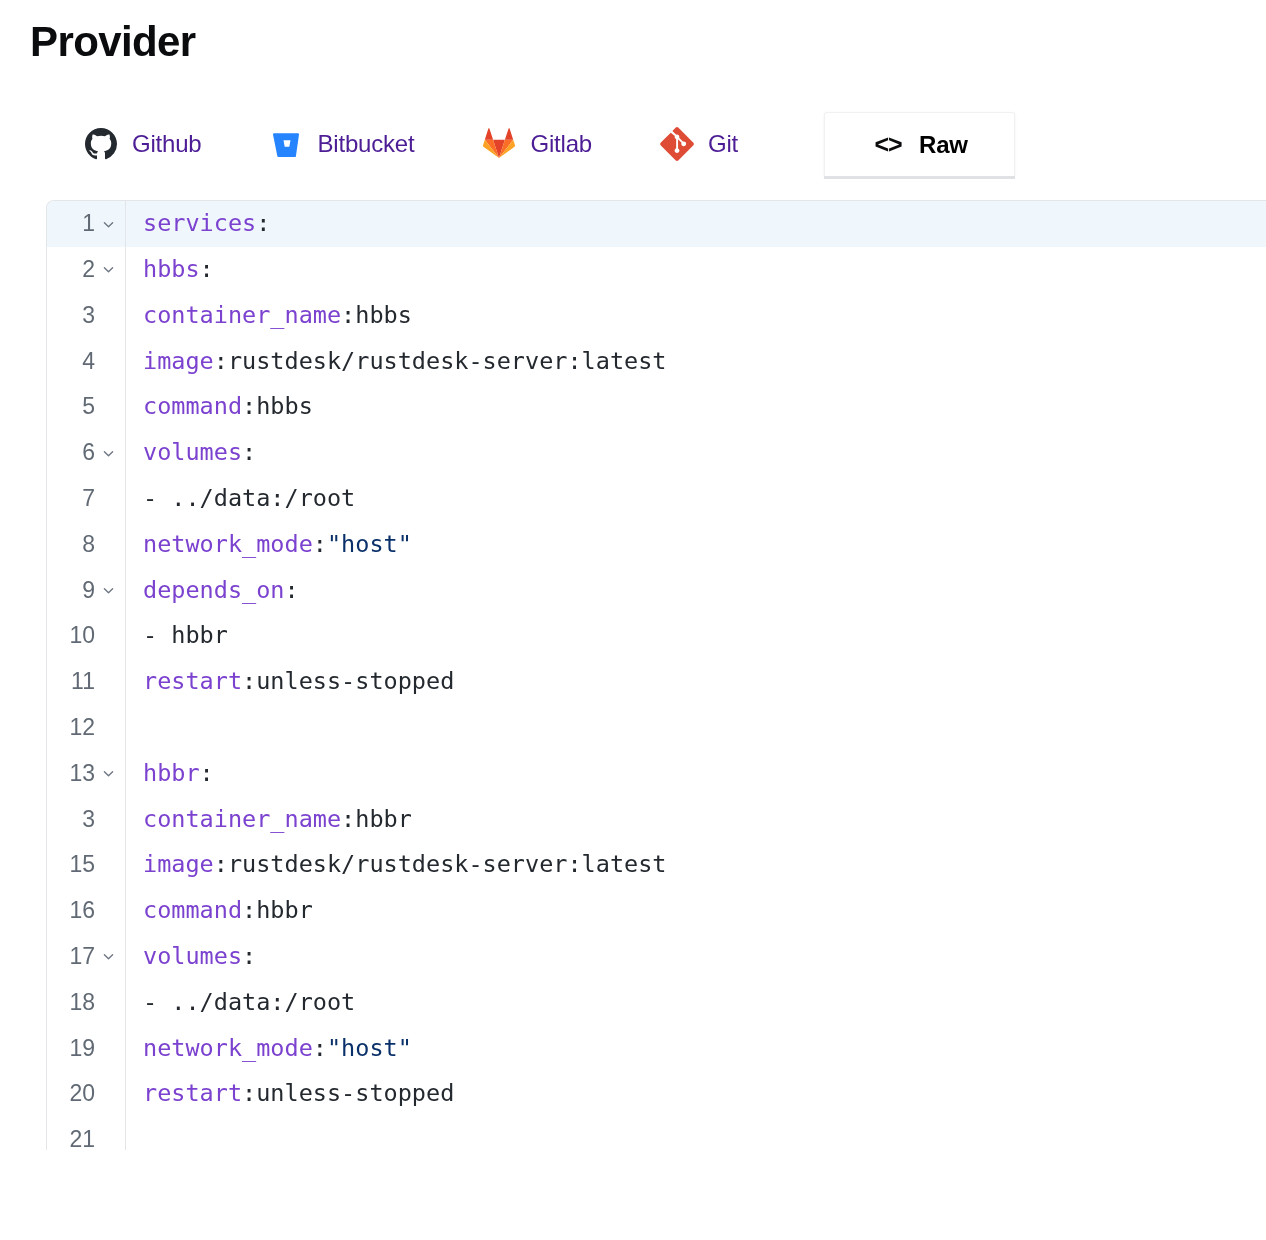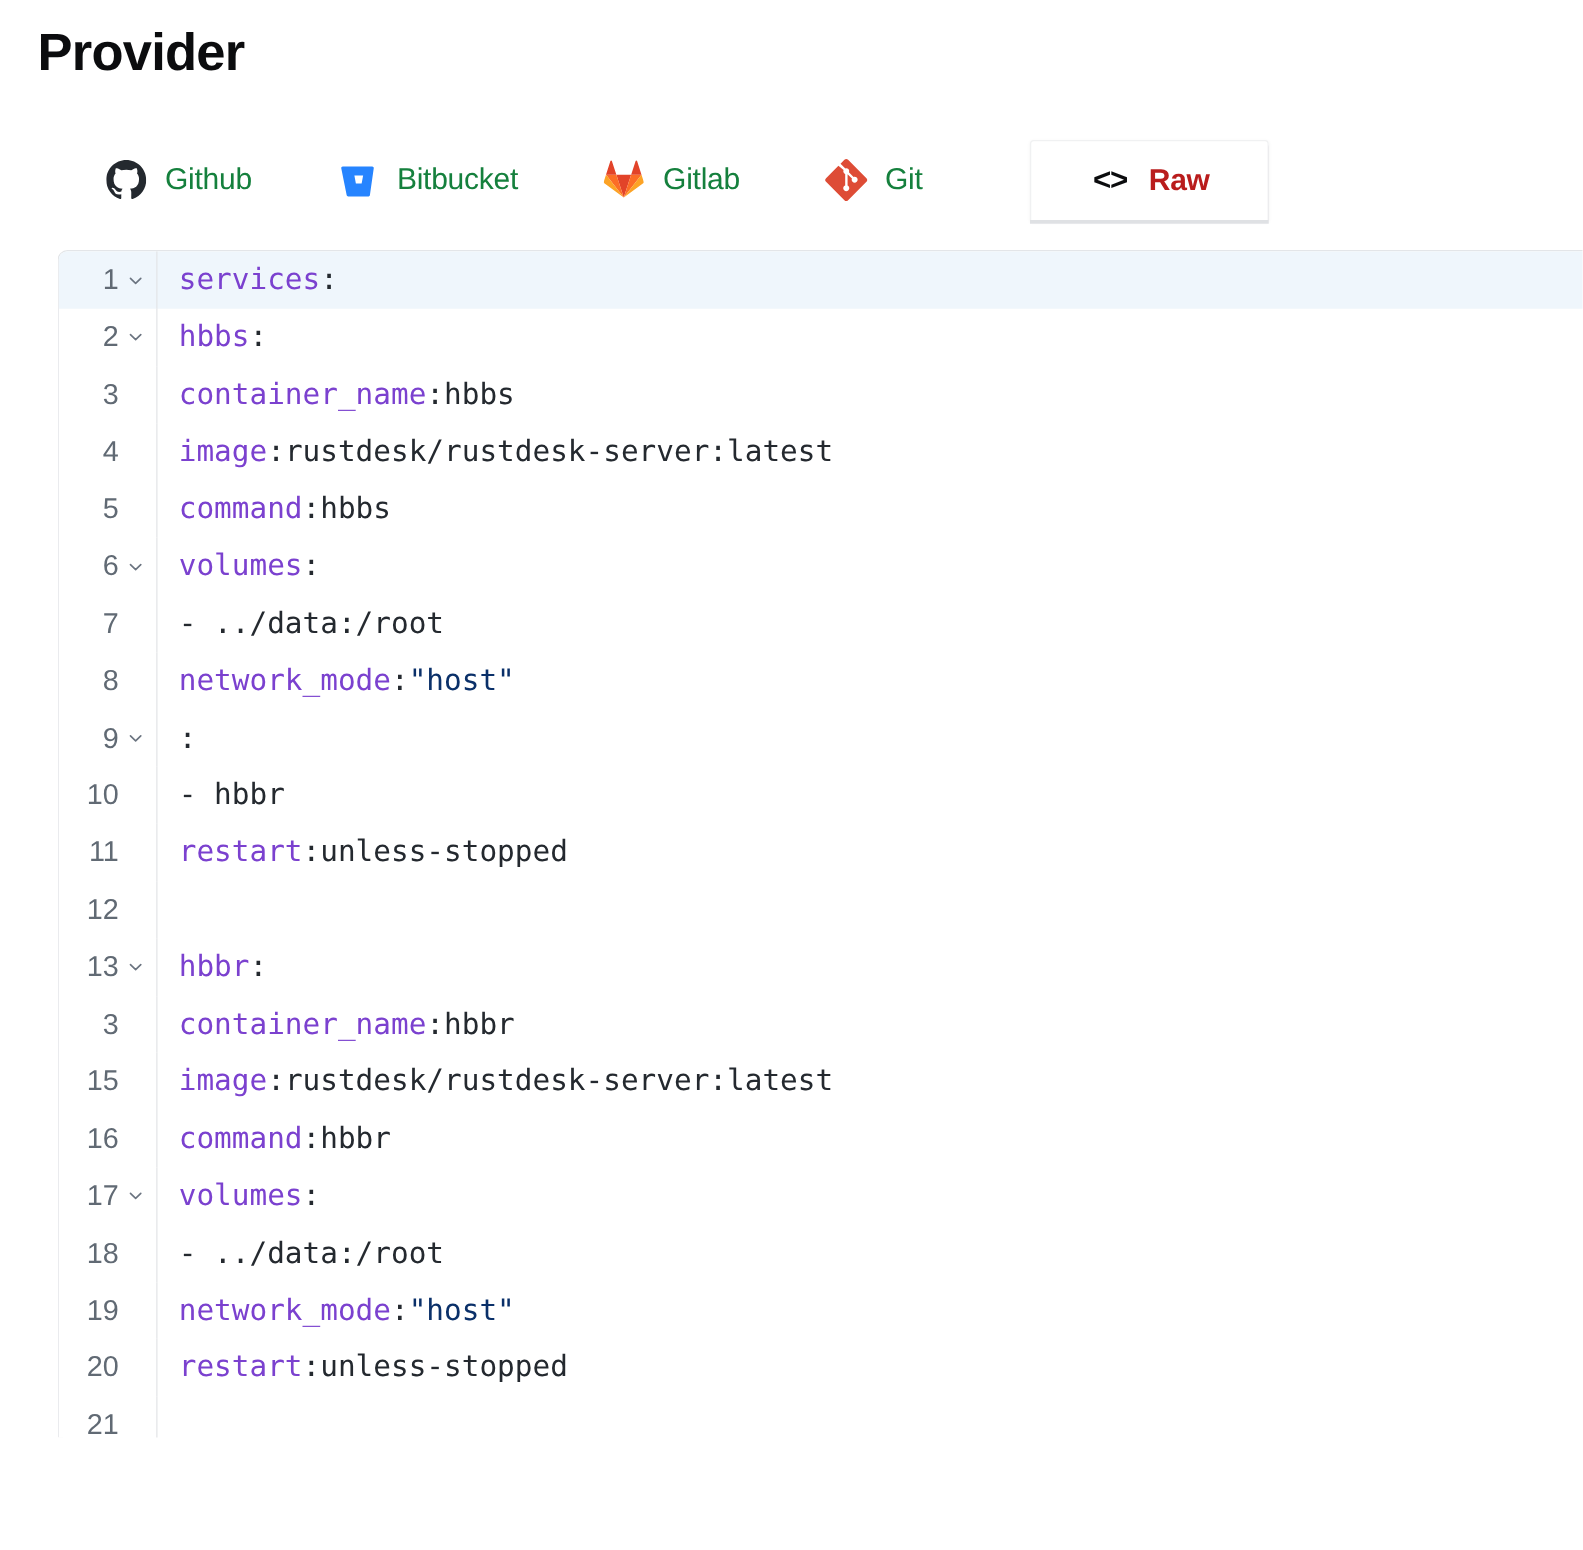--- a/index.html
+++ b/index.html
@@ -48,34 +48,34 @@
     height: 64px;
     cursor: pointer;
     background: transparent;
     border: none;
     position: relative;
   }
   .tab + .tab { margin-left: 20px; }
   .tab-label {
     font-size: 24px;
     font-weight: 500;
-    color: #15803d;
+    color: #4c1d95;
     letter-spacing: -0.2px;
     white-space: nowrap;
   }
   .tab.active {
     background: #ffffff;
     border: 1px solid #f0f1f2;
     border-bottom: none;
     box-shadow: 0 3px 0 0 #dfe1e4, 0 1px 3px rgba(27,31,36,0.06);
     border-radius: 3px 3px 0 0;
     margin-left: 62px;
     padding: 0 46px;
   }
-  .tab.active .tab-label { color: #b91c1c; font-weight: 600; }
+  .tab.active .tab-label { color: #000000; font-weight: 600; }
   .tab-icon {
     width: 34px; height: 34px;
     display: flex; align-items: center; justify-content: center;
     flex: 0 0 auto;
   }
   .tab-icon svg { display: block; }
   .code-chevrons {
     font-family: "Liberation Sans", sans-serif;
     font-size: 25px;
     font-weight: 600;
@@ -211,21 +211,21 @@
       <div class="code-line"><div class="gutter"><span class="lnum">3</span><span class="fold"></span></div><div class="gutter-sep"></div><div class="code-text">    <span class="tok-key">container_name</span><span class="tok-punc">:</span> <span class="tok-val">hbbs</span></div></div>
       <div class="code-line"><div class="gutter"><span class="lnum">4</span><span class="fold"></span></div><div class="gutter-sep"></div><div class="code-text">    <span class="tok-key">image</span><span class="tok-punc">:</span> <span class="tok-val">rustdesk/rustdesk-server:latest</span></div></div>
       <div class="code-line"><div class="gutter"><span class="lnum">5</span><span class="fold"></span></div><div class="gutter-sep"></div><div class="code-text">    <span class="tok-key">command</span><span class="tok-punc">:</span> <span class="tok-val">hbbs</span></div></div>
       <div class="code-line"><div class="gutter"><span class="lnum">6</span><span class="fold"><svg width="15" height="15" viewBox="0 0 16 16">
               <path d="M3.6 6.1 8 10.4l4.4-4.3" fill="none" stroke="#6b7480" stroke-width="1.4" stroke-linecap="round" stroke-linejoin="round"></path>
             </svg></span></div><div class="gutter-sep"></div><div class="code-text">    <span class="tok-key">volumes</span><span class="tok-punc">:</span></div></div>
       <div class="code-line"><div class="gutter"><span class="lnum">7</span><span class="fold"></span></div><div class="gutter-sep"></div><div class="code-text">      <span class="tok-val">- ../data:/root</span></div></div>
       <div class="code-line"><div class="gutter"><span class="lnum">8</span><span class="fold"></span></div><div class="gutter-sep"></div><div class="code-text">    <span class="tok-key">network_mode</span><span class="tok-punc">:</span> <span class="tok-str">"host"</span></div></div>
       <div class="code-line"><div class="gutter"><span class="lnum">9</span><span class="fold"><svg width="15" height="15" viewBox="0 0 16 16">
               <path d="M3.6 6.1 8 10.4l4.4-4.3" fill="none" stroke="#6b7480" stroke-width="1.4" stroke-linecap="round" stroke-linejoin="round"></path>
-            </svg></span></div><div class="gutter-sep"></div><div class="code-text">    <span class="tok-punc">:</span></div></div>
+            </svg></span></div><div class="gutter-sep"></div><div class="code-text">    <span class="tok-key">depends_on</span><span class="tok-punc">:</span></div></div>
       <div class="code-line"><div class="gutter"><span class="lnum">10</span><span class="fold"></span></div><div class="gutter-sep"></div><div class="code-text">      <span class="tok-val">- hbbr</span></div></div>
       <div class="code-line"><div class="gutter"><span class="lnum">11</span><span class="fold"></span></div><div class="gutter-sep"></div><div class="code-text">    <span class="tok-key">restart</span><span class="tok-punc">:</span> <span class="tok-val">unless-stopped</span></div></div>
       <div class="code-line"><div class="gutter"><span class="lnum">12</span><span class="fold"></span></div><div class="gutter-sep"></div><div class="code-text"></div></div>
       <div class="code-line"><div class="gutter"><span class="lnum">13</span><span class="fold"><svg width="15" height="15" viewBox="0 0 16 16">
               <path d="M3.6 6.1 8 10.4l4.4-4.3" fill="none" stroke="#6b7480" stroke-width="1.4" stroke-linecap="round" stroke-linejoin="round"></path>
             </svg></span></div><div class="gutter-sep"></div><div class="code-text">  <span class="tok-key">hbbr</span><span class="tok-punc">:</span></div></div>
       <div class="code-line"><div class="gutter"><span class="lnum">3</span><span class="fold"></span></div><div class="gutter-sep"></div><div class="code-text">    <span class="tok-key">container_name</span><span class="tok-punc">:</span> <span class="tok-val">hbbr</span></div></div>
       <div class="code-line"><div class="gutter"><span class="lnum">15</span><span class="fold"></span></div><div class="gutter-sep"></div><div class="code-text">    <span class="tok-key">image</span><span class="tok-punc">:</span> <span class="tok-val">rustdesk/rustdesk-server:latest</span></div></div>
       <div class="code-line"><div class="gutter"><span class="lnum">16</span><span class="fold"></span></div><div class="gutter-sep"></div><div class="code-text">    <span class="tok-key">command</span><span class="tok-punc">:</span> <span class="tok-val">hbbr</span></div></div>
       <div class="code-line"><div class="gutter"><span class="lnum">17</span><span class="fold"><svg width="15" height="15" viewBox="0 0 16 16">

